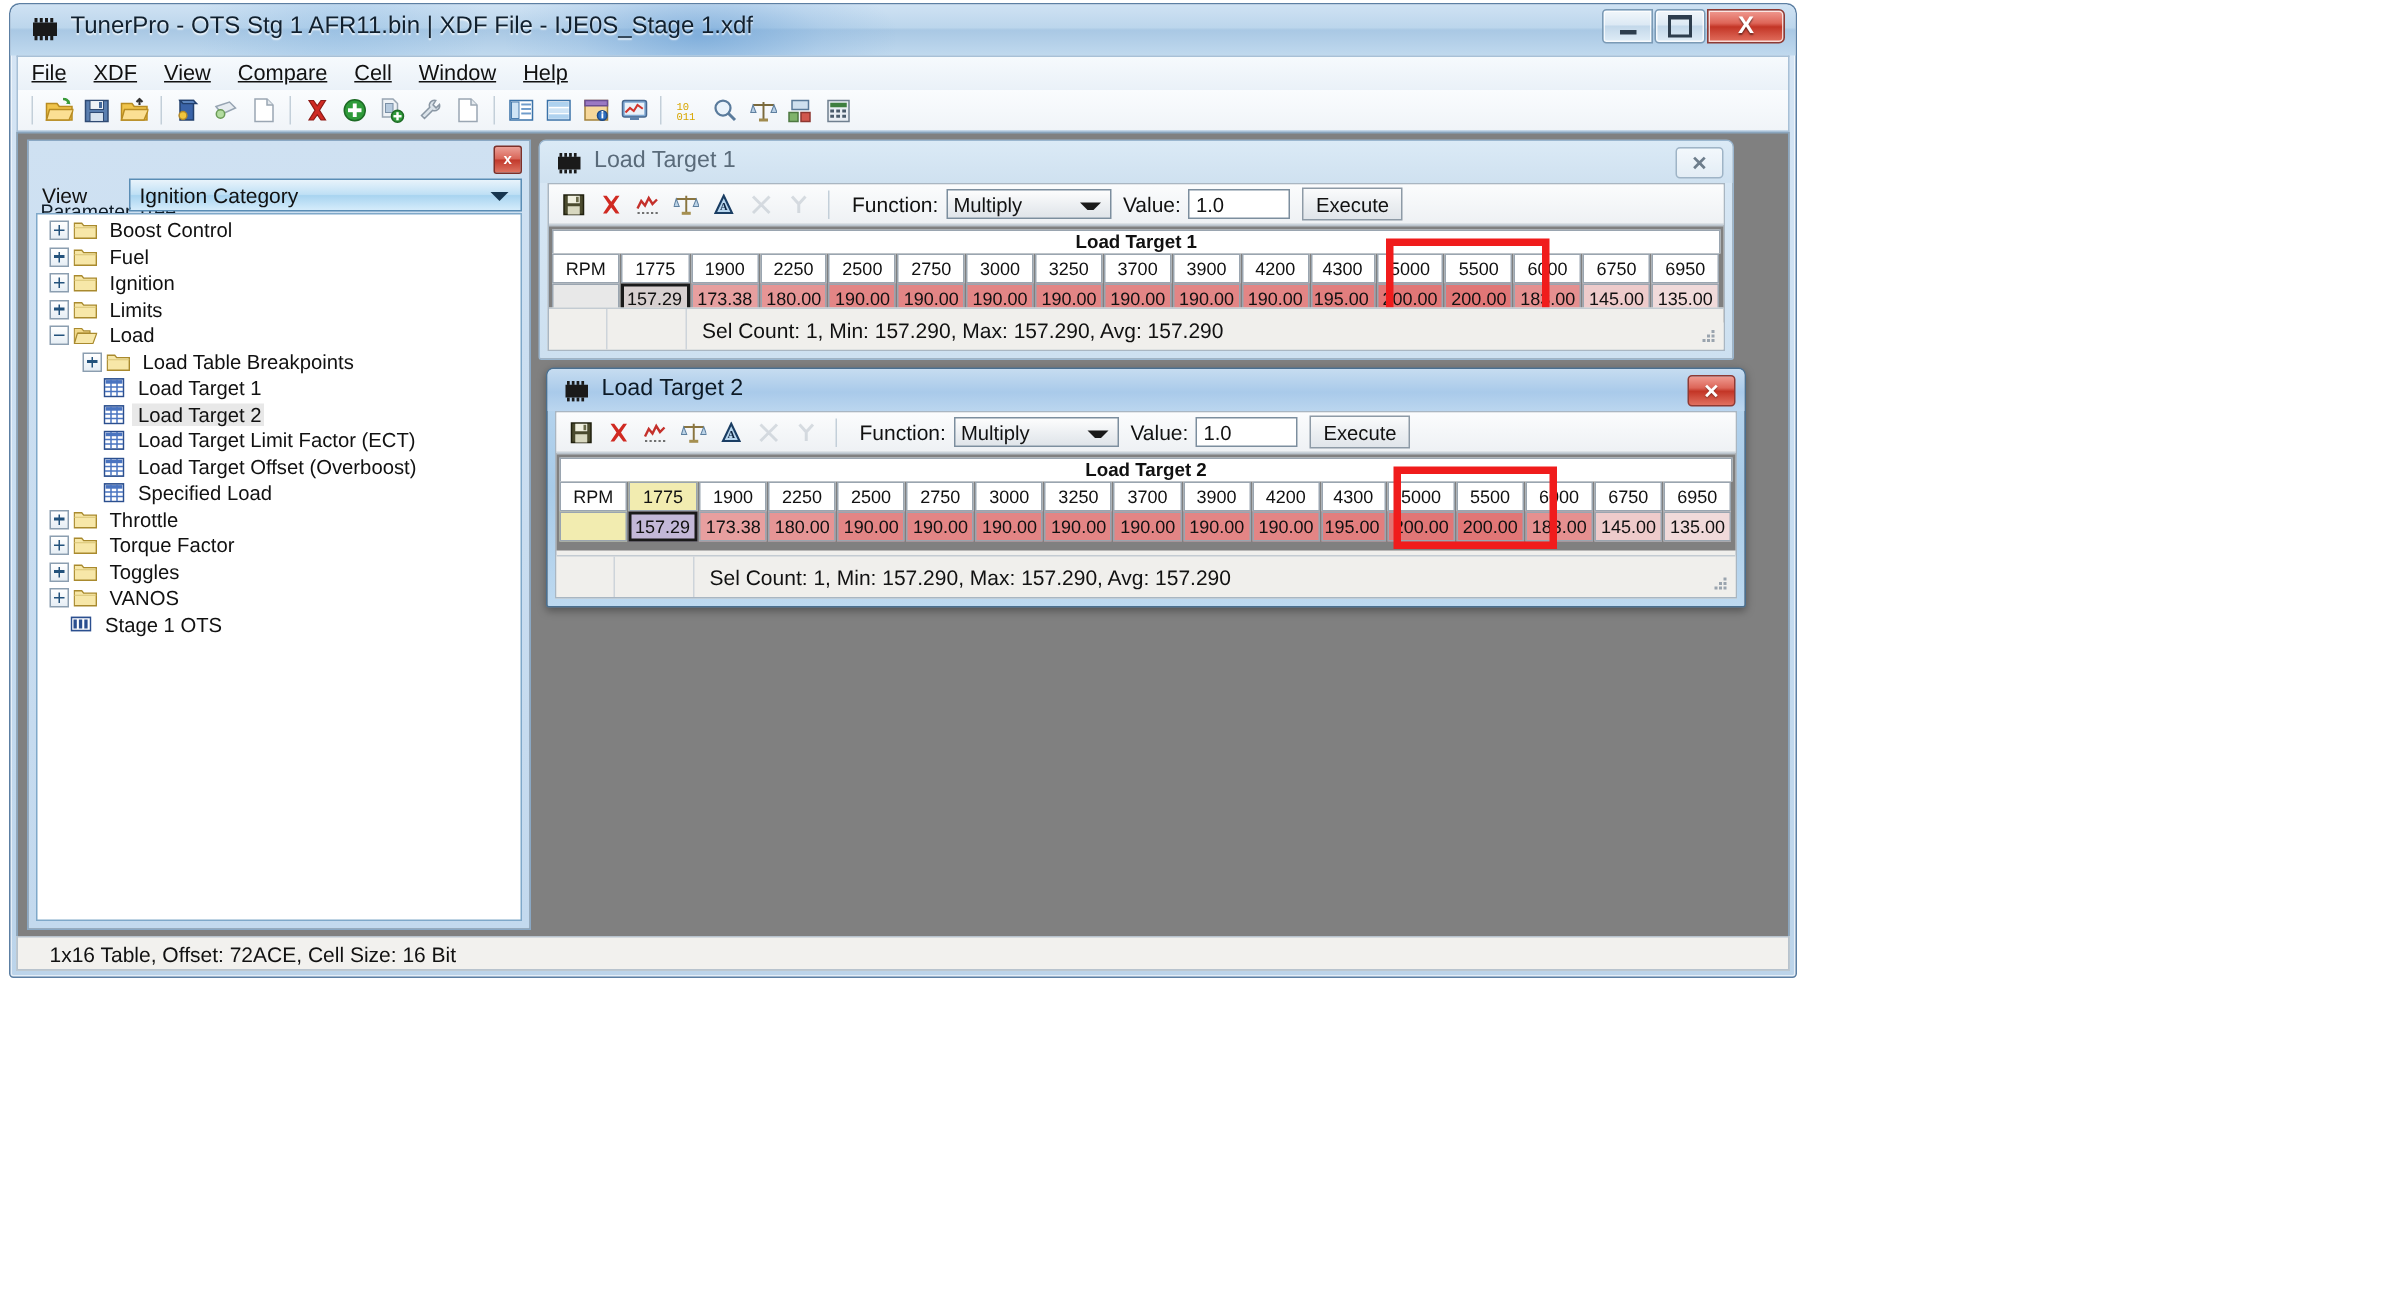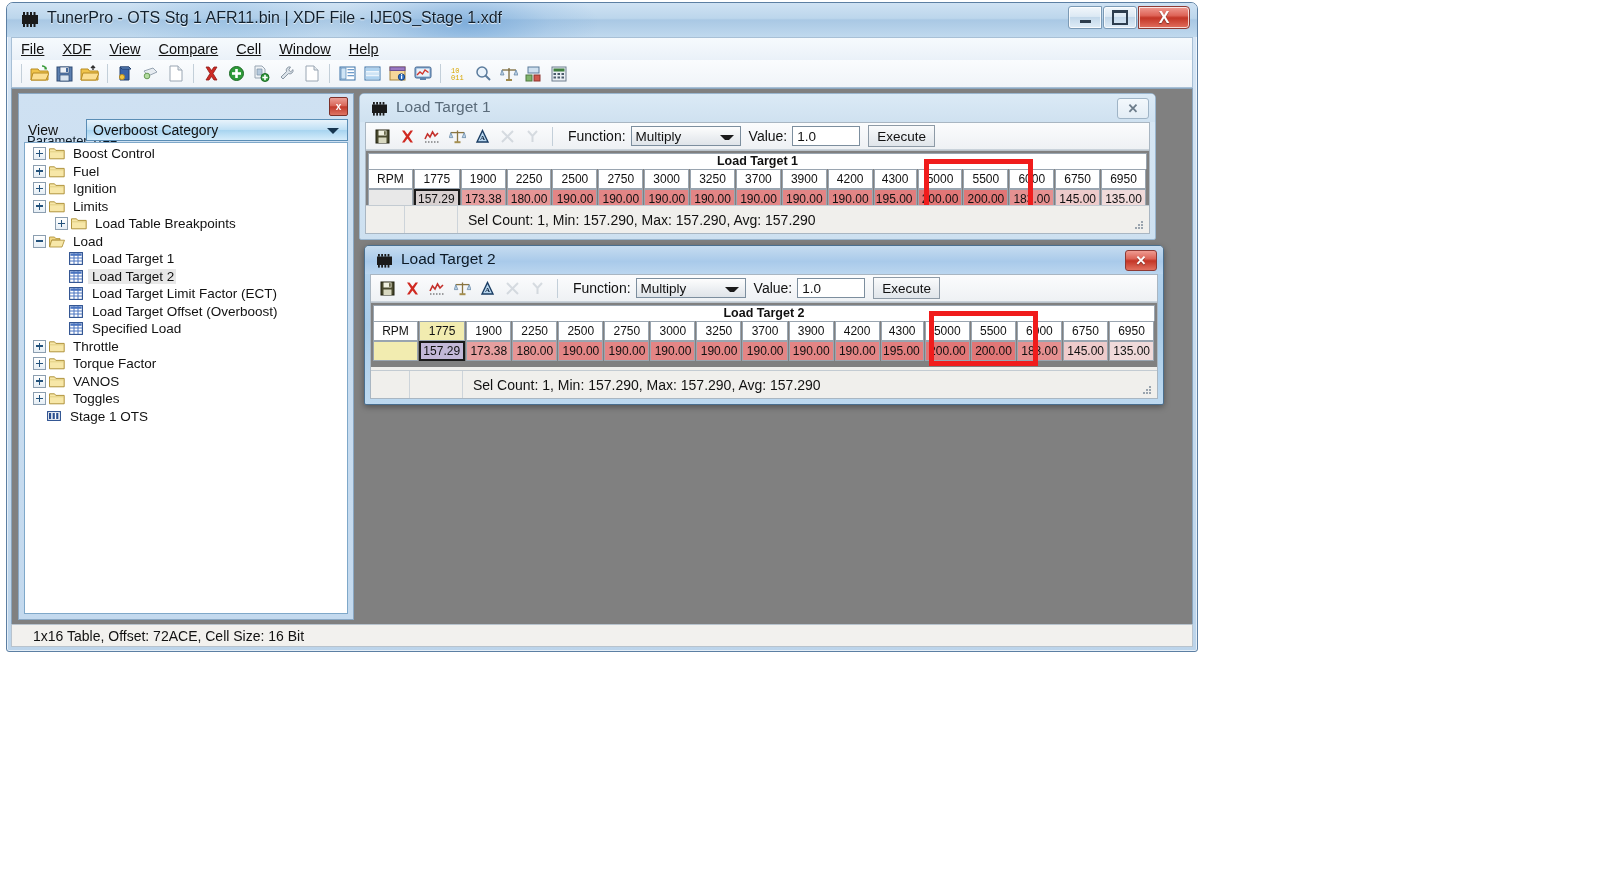--- a/index.html
+++ b/index.html
@@ -583,21 +583,21 @@
   <div id="client">
 
     <div id="param-tree">
       <div id="pt-title">
         <div id="pt-title-text">Parameter Tree</div>
         <div id="pt-close">x</div>
       </div>
       <div id="pt-viewrow">
         <div id="pt-view-label">View</div>
         <div id="pt-combo">
-          <span id="pt-combo-text">Overboost Category</span>
+          <span id="pt-combo-text">Ignition Category</span>
           <span id="pt-combo-arrow"></span>
         </div>
       </div>
       <div id="pt-body">
           <div class="tree-row">
             <span style="width: 8px; flex: 0 0 auto;"></span>
             <span class="expander plus"></span>
             <svg viewBox="0 0 16 13" class="folder">
               <path d="M0.5 1.8 L5.5 1.8 L6.8 3.4 L15.2 3.4 L15.2 11.8 L0.5 11.8 Z" fill="#f7e7a8" stroke="#a98a2e" stroke-width="0.9"></path>
               <path d="M0.5 4.8 L15.2 4.8" stroke="#d9c476" stroke-width="0.7"></path>
@@ -625,36 +625,36 @@
           <div class="tree-row">
             <span style="width: 8px; flex: 0 0 auto;"></span>
             <span class="expander plus"></span>
             <svg viewBox="0 0 16 13" class="folder">
               <path d="M0.5 1.8 L5.5 1.8 L6.8 3.4 L15.2 3.4 L15.2 11.8 L0.5 11.8 Z" fill="#f7e7a8" stroke="#a98a2e" stroke-width="0.9"></path>
               <path d="M0.5 4.8 L15.2 4.8" stroke="#d9c476" stroke-width="0.7"></path>
             </svg>
             <span class="lbl">Limits</span>
           </div>
           <div class="tree-row">
+            <span style="width: 8px; flex: 0 0 auto;"></span>
+            <span class="expander"></span>
+            <svg viewBox="0 0 16 13" class="folder">
+              <path d="M0.5 2 L5.5 2 L6.8 3.6 L11 3.6 L11 5 L3 5 L1 11.5 L0.5 11.5 Z" fill="#f2d98a" stroke="#a98a2e" stroke-width="0.8"></path>
+              <path d="M2.6 5.2 L15.5 5.2 L13 12 L0.6 12 Z" fill="#f7e7a8" stroke="#a98a2e" stroke-width="0.8"></path>
+            </svg>
+            <span class="lbl">Load</span>
+          </div>
+          <div class="tree-row">
             <span style="width: 30px; flex: 0 0 auto;"></span>
             <span class="expander plus"></span>
             <svg viewBox="0 0 16 13" class="folder">
               <path d="M0.5 1.8 L5.5 1.8 L6.8 3.4 L15.2 3.4 L15.2 11.8 L0.5 11.8 Z" fill="#f7e7a8" stroke="#a98a2e" stroke-width="0.9"></path>
               <path d="M0.5 4.8 L15.2 4.8" stroke="#d9c476" stroke-width="0.7"></path>
             </svg>
             <span class="lbl">Load Table Breakpoints</span>
-          </div>
-          <div class="tree-row">
-            <span style="width: 8px; flex: 0 0 auto;"></span>
-            <span class="expander"></span>
-            <svg viewBox="0 0 16 13" class="folder">
-              <path d="M0.5 2 L5.5 2 L6.8 3.6 L11 3.6 L11 5 L3 5 L1 11.5 L0.5 11.5 Z" fill="#f2d98a" stroke="#a98a2e" stroke-width="0.8"></path>
-              <path d="M2.6 5.2 L15.5 5.2 L13 12 L0.6 12 Z" fill="#f7e7a8" stroke="#a98a2e" stroke-width="0.8"></path>
-            </svg>
-            <span class="lbl">Load</span>
           </div>
           <div class="tree-row">
             <span style="width: 30px; flex: 0 0 auto;"></span>
             <span class="dots"></span>
             <svg viewBox="0 0 14 13" class="gridicon">
               <rect x="0.6" y="0.6" width="12.8" height="11.8" fill="#ffffff" stroke="#2b4f8f" stroke-width="1.1"></rect>
               <rect x="1.4" y="1.4" width="11.2" height="2.4" fill="#4a74c0"></rect>
               <line x1="1" y1="6" x2="13" y2="6" stroke="#4a74c0" stroke-width="1"></line>
               <line x1="1" y1="9" x2="13" y2="9" stroke="#4a74c0" stroke-width="1"></line>
               <line x1="5" y1="1" x2="5" y2="12" stroke="#4a74c0" stroke-width="1"></line>
@@ -732,30 +732,30 @@
             </svg>
             <span class="lbl">Torque Factor</span>
           </div>
           <div class="tree-row">
             <span style="width: 8px; flex: 0 0 auto;"></span>
             <span class="expander plus"></span>
             <svg viewBox="0 0 16 13" class="folder">
               <path d="M0.5 1.8 L5.5 1.8 L6.8 3.4 L15.2 3.4 L15.2 11.8 L0.5 11.8 Z" fill="#f7e7a8" stroke="#a98a2e" stroke-width="0.9"></path>
               <path d="M0.5 4.8 L15.2 4.8" stroke="#d9c476" stroke-width="0.7"></path>
             </svg>
-            <span class="lbl">VANOS</span>
+            <span class="lbl">Toggles</span>
           </div>
           <div class="tree-row">
             <span style="width: 8px; flex: 0 0 auto;"></span>
             <span class="expander plus"></span>
             <svg viewBox="0 0 16 13" class="folder">
               <path d="M0.5 1.8 L5.5 1.8 L6.8 3.4 L15.2 3.4 L15.2 11.8 L0.5 11.8 Z" fill="#f7e7a8" stroke="#a98a2e" stroke-width="0.9"></path>
               <path d="M0.5 4.8 L15.2 4.8" stroke="#d9c476" stroke-width="0.7"></path>
             </svg>
-            <span class="lbl">Toggles</span>
+            <span class="lbl">VANOS</span>
           </div>
           <div class="tree-row">
             <span style="width: 8px; flex: 0 0 auto;"></span>
             <span class="dots"></span>
             <svg viewBox="0 0 14 12" class="baricon">
               <rect x="0.6" y="1.6" width="12.8" height="8.8" fill="#ffffff" stroke="#2b4f8f" stroke-width="1.1"></rect>
               <rect x="2" y="3" width="2.2" height="6" fill="#2b4f8f"></rect>
               <rect x="5.6" y="3" width="2.2" height="6" fill="#2b4f8f"></rect>
               <rect x="9.2" y="3" width="2.2" height="6" fill="#2b4f8f"></rect>
             </svg>

